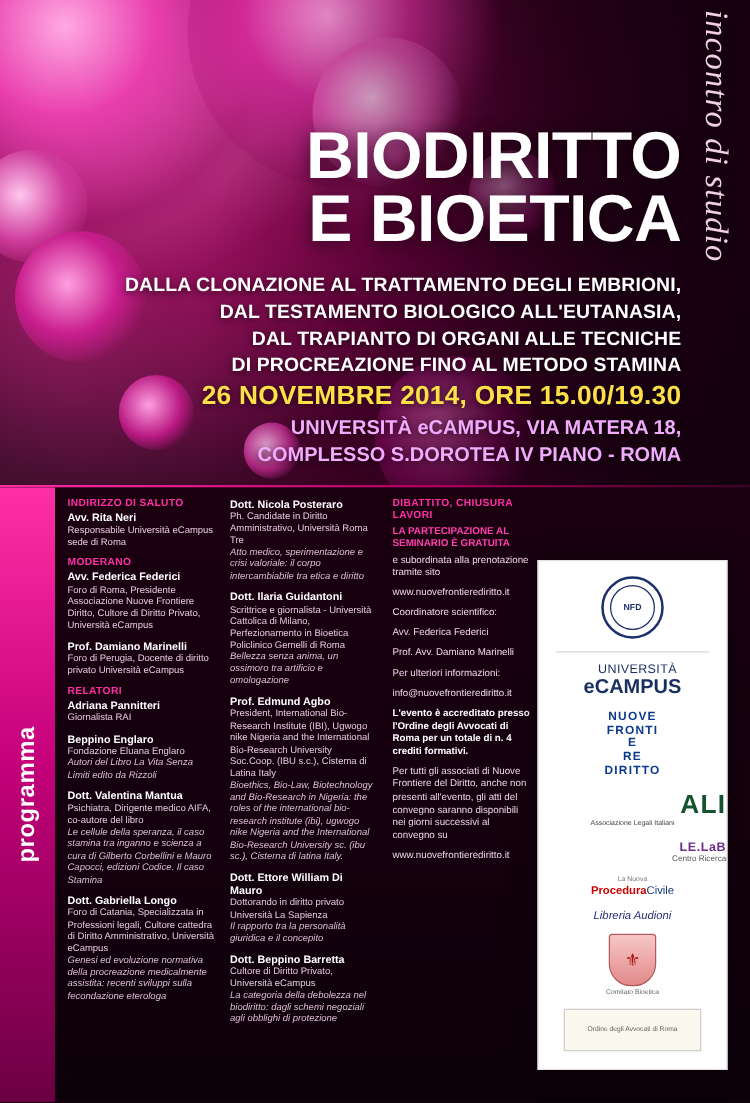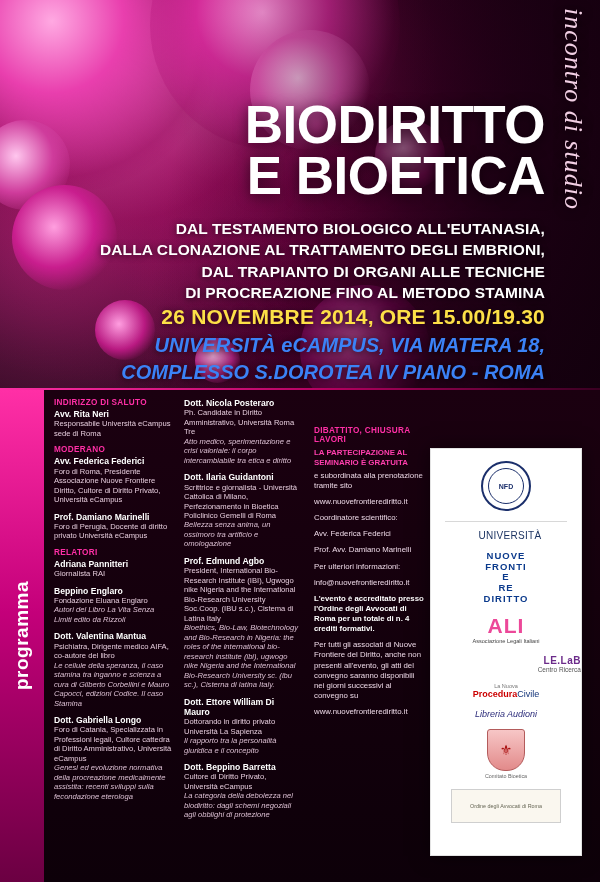--- a/index.html
+++ b/index.html
@@ -79,24 +79,23 @@
     text-shadow:0 1px 6px rgba(0,0,0,.7);
   }
   .date{
     position:absolute;left:0;top:305px;width:545px;
     text-align:right;color:#fde047;
     font-size:21px;font-weight:bold;letter-spacing:.2px;
     text-shadow:0 1px 6px rgba(0,0,0,.7);
   }
   .venue{
     position:absolute;left:0;top:332px;width:545px;
-    text-align:right;color:#3b82f6;
-    font-size:20px;line-height:1.35;font-weight:bold;
+    text-align:right;color:#f0abfc;
+    font-size:16px;line-height:1.35;font-weight:bold;
     text-shadow:0 1px 6px rgba(0,0,0,.7);
-    font-style:italic;
   }
   .hr-line{
     position:absolute;left:0;top:388px;width:600px;height:2px;
     background:linear-gradient(90deg,#ff2fa6 0%, #b3005f 55%, #3a0022 100%);
   }
 
   
   .body{
     position:absolute;left:0;top:390px;width:600px;height:492px;
     background:linear-gradient(180deg,#1b0010 0%,#0d0009 100%);
@@ -123,21 +122,21 @@
   .sec-head{
     color:#ff2fa6;font-size:8.2px;font-weight:bold;letter-spacing:.3px;
     margin:0 0 2px 0;text-transform:uppercase;
   }
   .person{margin-bottom:7px;}
   .pname{font-size:8.6px;font-weight:bold;color:#ffffff;line-height:1.2;}
   .prole{font-size:7.6px;color:#e4cadb;line-height:1.25;}
   .pital{font-size:7.6px;color:#dcbfd3;font-style:italic;line-height:1.25;}
 
   .c3-block{font-size:7.8px;line-height:1.3;color:#ecd7e6;}
-  .c3-head{color:#ff2fa6;font-size:8.2px;font-weight:bold;letter-spacing:.3px;margin-bottom:4px;margin-top:28px;}
+  .c3-head{color:#ff2fa6;font-size:8.2px;font-weight:bold;letter-spacing:.3px;margin-bottom:4px;}
   .c3-sub{color:#ff3fae;font-size:7.9px;font-weight:bold;line-height:1.25;margin-bottom:3px;}
   .c3-p{margin:0 0 6px 0;}
   .c3-strong{font-weight:bold;color:#ffffff;}
 
   
   .logo-panel{
     position:absolute;left:430px;top:448px;width:150px;height:406px;
     background:#ffffff;
     border:1px solid #e3e3e3;
     box-shadow:0 0 18px rgba(0,0,0,.5);
@@ -161,21 +160,21 @@
   }
   .ecampus .uni{font-size:10px;color:#18305f;letter-spacing:.3px;margin-left:8px;}
   .ecampus .ecl{font-size:16px;color:#18305f;font-weight:bold;}
   .nfd{
     text-align:center;margin-top:10px;color:#0b3a8c;
     font-size:9.5px;font-weight:bold;line-height:1.12;letter-spacing:1px;
   }
   .ali{
     text-align:center;margin-top:10px;
   }
-  .ali .big{font-size:21px;color:#ec4899;font-weight:bold;letter-spacing:1px;}
+  .ali .big{font-size:21px;color:#14532d;font-weight:bold;letter-spacing:1px;text-align:right;}
   .ali .small{font-size:5.6px;color:#444;line-height:1.2;}
   .lelab{
     text-align:right;margin-top:10px;color:#6b2b8a;
   }
   .lelab .t1{font-size:10px;font-weight:bold;letter-spacing:.5px;}
   .lelab .t2{font-size:6.5px;color:#555;}
   .proc{
     text-align:center;margin-top:10px;font-size:9px;color:#12347a;
   }
   .proc .red{color:#c00;font-weight:bold;}
@@ -221,22 +220,22 @@
   <div class="side-title">
     <span>incontro di studio</span>
   </div>
 
   <div class="headline">
     <span>BIODIRITTO</span>
     <span class="l2">E BIOETICA</span>
   </div>
 
   <div class="sub">
+    <div>DALLA CLONAZIONE AL TRATTAMENTO DEGLI EMBRIONI,</div>
     <div>DAL TESTAMENTO BIOLOGICO ALL'EUTANASIA,</div>
-    <div>DALLA CLONAZIONE AL TRATTAMENTO DEGLI EMBRIONI,</div>
     <div>DAL TRAPIANTO DI ORGANI ALLE TECNICHE</div>
     <div>DI PROCREAZIONE FINO AL METODO STAMINA</div>
   </div>
 
   <div class="date">26 NOVEMBRE 2014, ORE 15.00/19.30</div>
 
   <div class="venue">
     <div>UNIVERSITÀ eCAMPUS, VIA MATERA 18,</div>
     <div>COMPLESSO S.DOROTEA IV PIANO - ROMA</div>
   </div>
@@ -333,20 +332,21 @@
     </div>
   </div>
 
   <div class="logo-panel">
     <div class="seal">
       <div class="seal-inner">NFD</div>
     </div>
     <div class="divider"></div>
     <div class="ecampus">
       <div class="uni">UNIVERSITÀ</div>
+      <div class="ecl">eCAMPUS</div>
     </div>
     <div class="nfd">
       <div>NUOVE</div>
       <div>FRONTI</div>
       <div>E</div>
       <div>RE</div>
       <div>DIRITTO</div>
     </div>
     <div class="ali">
       <div class="big">ALI</div>

